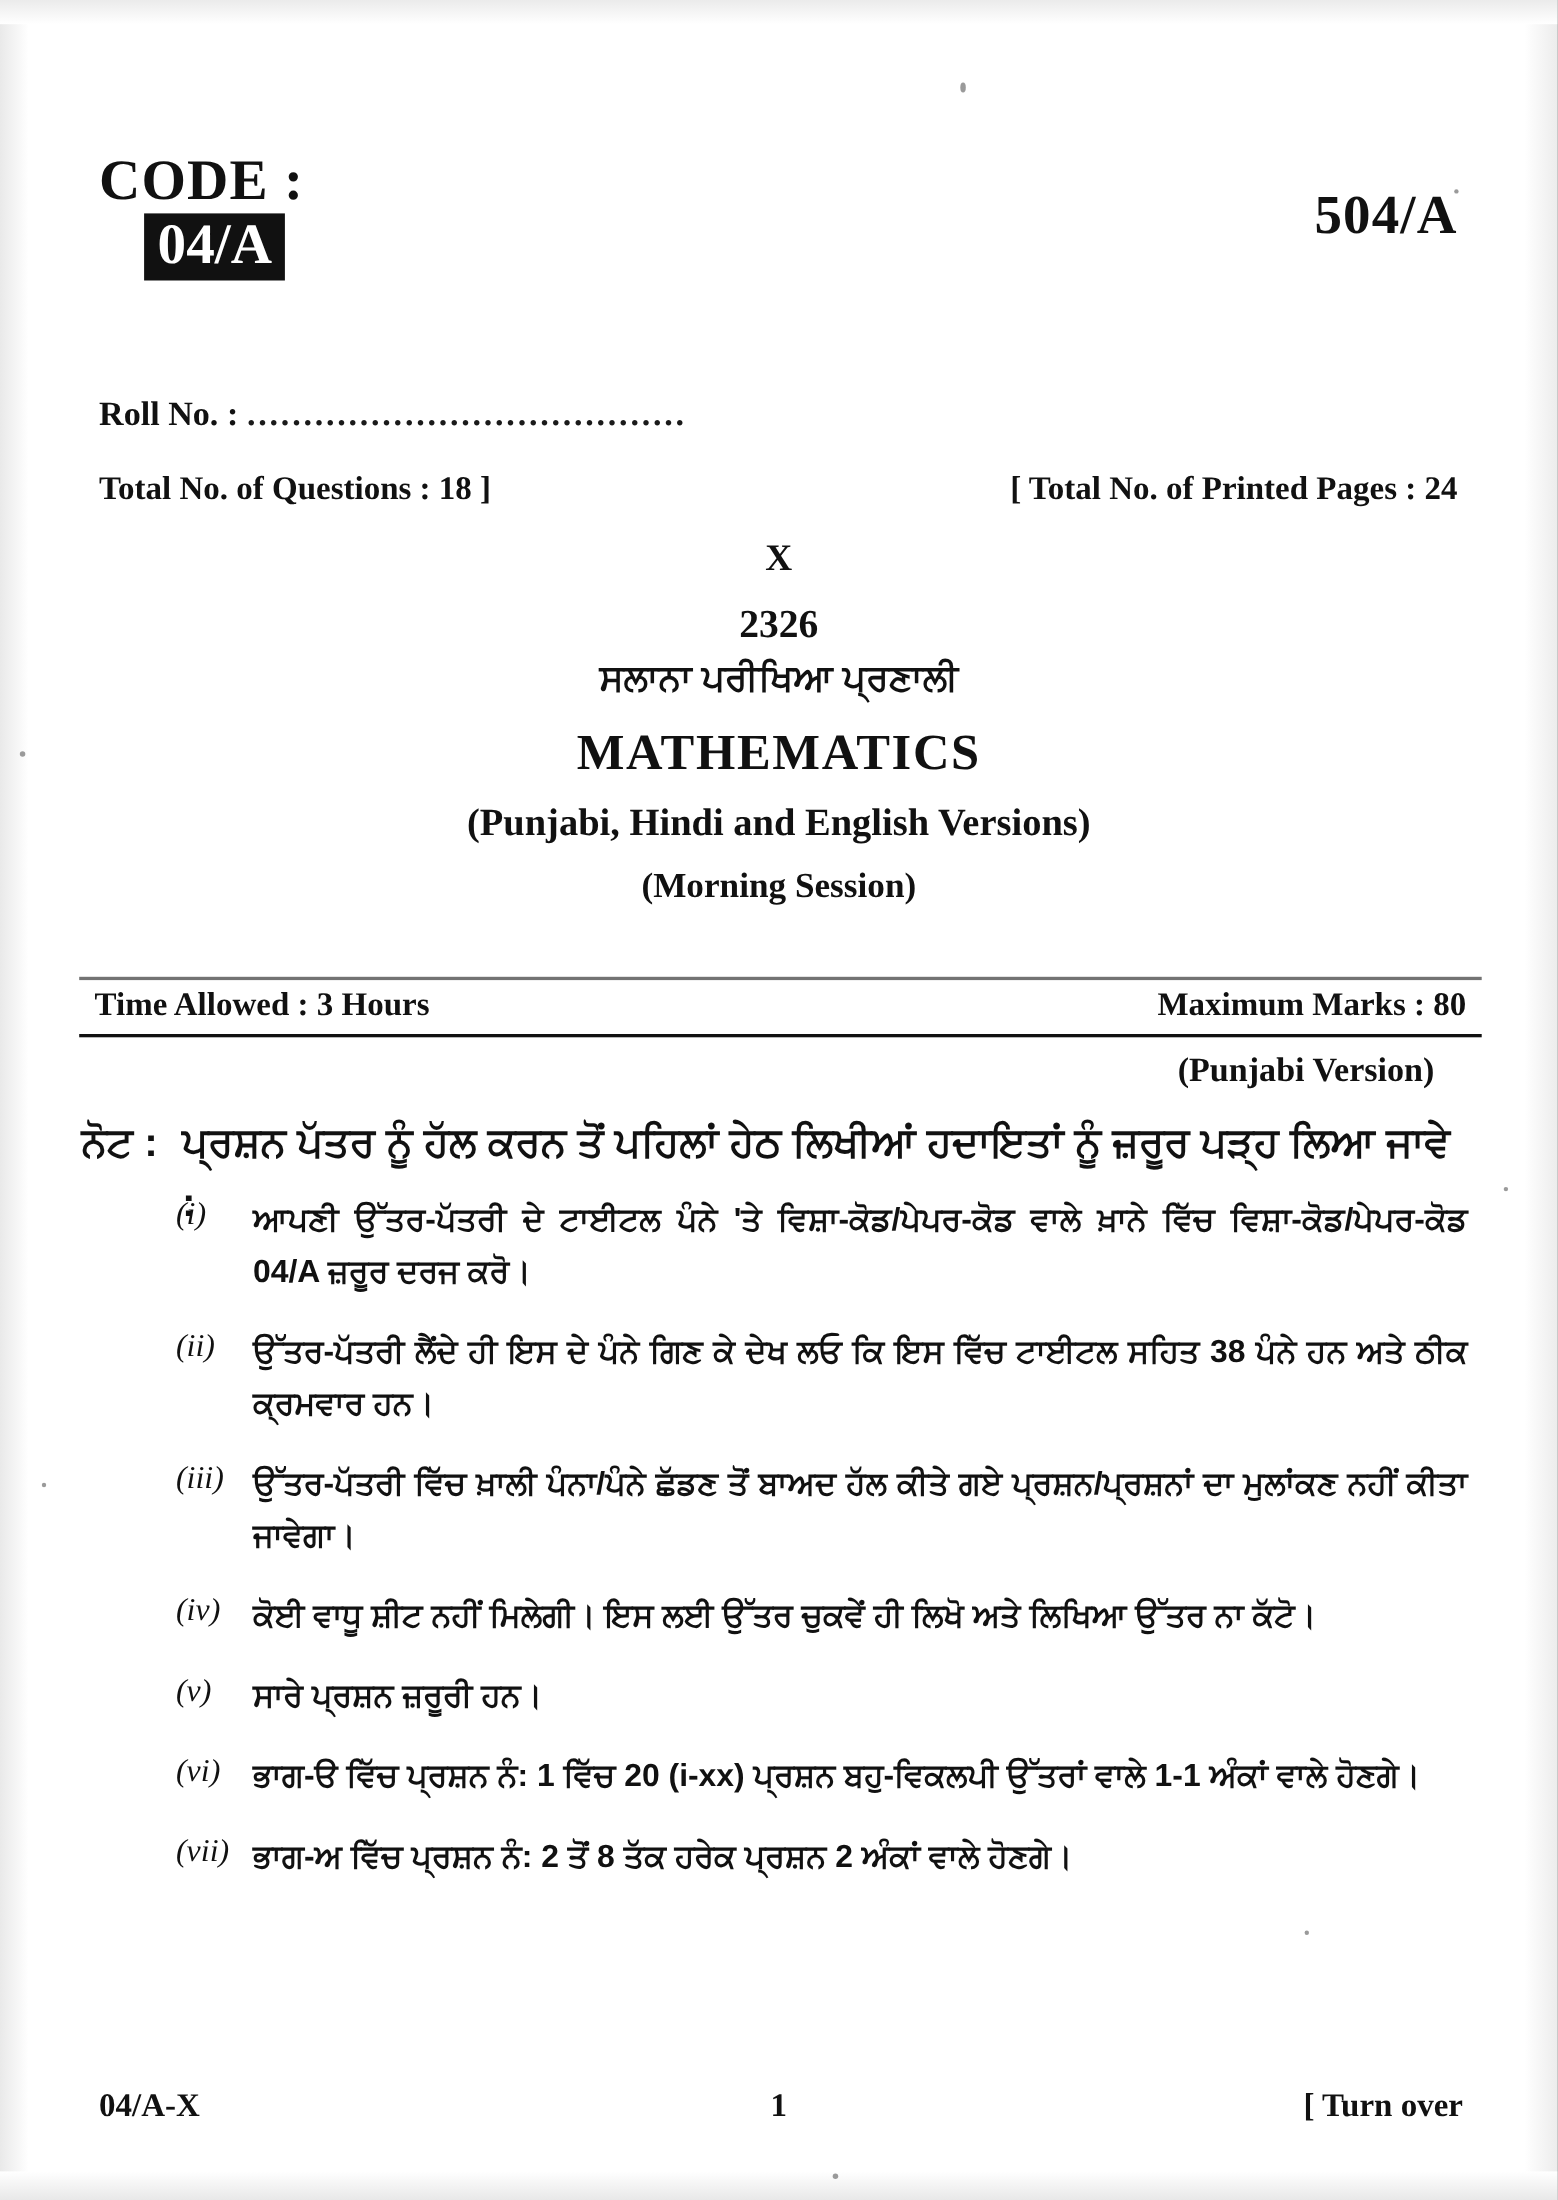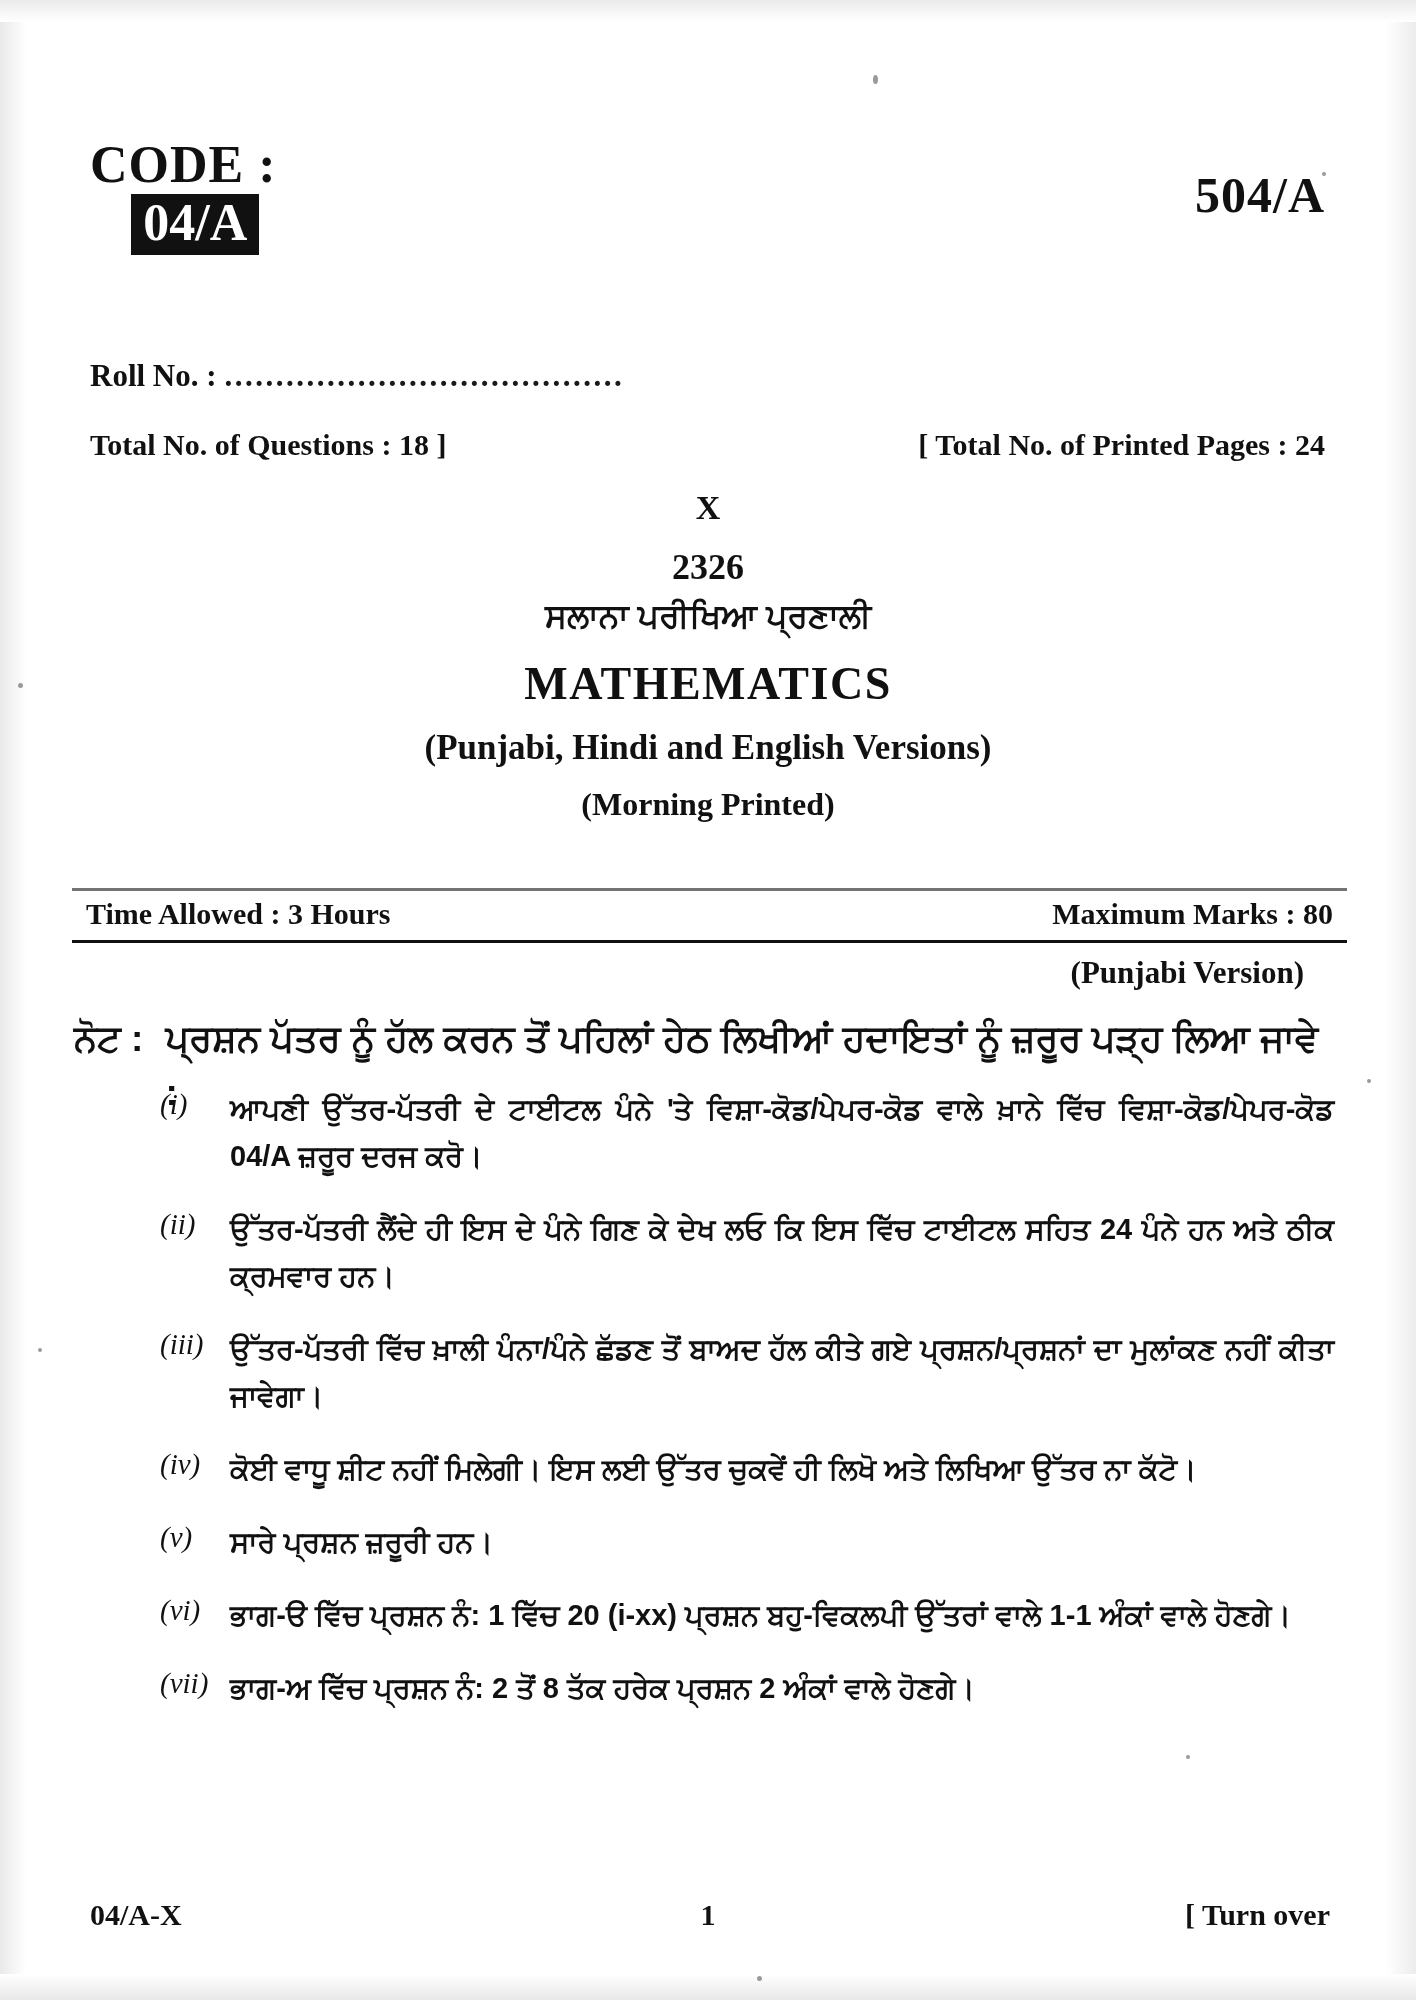--- a/index.html
+++ b/index.html
@@ -287,21 +287,21 @@
       <span>Total No. of Questions : 18 ]</span>
       <span>[ Total No. of Printed Pages : 24</span>
     </div>
 
     <div class="center-block">
       <div class="class-x">X</div>
       <div class="paper-no">2326</div>
       <div class="pa-system">ਸਲਾਨਾ ਪਰੀਖਿਆ ਪ੍ਰਣਾਲੀ</div>
       <div class="subject">MATHEMATICS</div>
       <div class="versions">(Punjabi, Hindi and English Versions)</div>
-      <div class="session">(Morning Printed)</div>
+      <div class="session">(Morning Session)</div>
     </div>
 
     <div class="bar">
       <span>Time Allowed : 3 Hours</span>
       <span>Maximum Marks : 80</span>
     </div>
 
     <div class="pv-heading">(Punjabi Version)</div>
 
     <div class="note-row pa-text">
@@ -311,21 +311,21 @@
 
     <div class="instructions">
 
       <div class="inst">
         <span class="inst-num">(i)</span>
         <span class="inst-text">ਆਪਣੀ ਉੱਤਰ-ਪੱਤਰੀ ਦੇ ਟਾਈਟਲ ਪੰਨੇ 'ਤੇ ਵਿਸ਼ਾ-ਕੋਡ/ਪੇਪਰ-ਕੋਡ ਵਾਲੇ ਖ਼ਾਨੇ ਵਿੱਚ ਵਿਸ਼ਾ-ਕੋਡ/ਪੇਪਰ-ਕੋਡ 04/A ਜ਼ਰੂਰ ਦਰਜ ਕਰੋ।</span>
       </div>
 
       <div class="inst">
         <span class="inst-num">(ii)</span>
-        <span class="inst-text">ਉੱਤਰ-ਪੱਤਰੀ ਲੈਂਦੇ ਹੀ ਇਸ ਦੇ ਪੰਨੇ ਗਿਣ ਕੇ ਦੇਖ ਲਓ ਕਿ ਇਸ ਵਿੱਚ ਟਾਈਟਲ ਸਹਿਤ 24 ਪੰਨੇ ਹਨ ਅਤੇ ਠੀਕ ਕ੍ਰਮਵਾਰ ਹਨ।</span>
+        <span class="inst-text">ਉੱਤਰ-ਪੱਤਰੀ ਲੈਂਦੇ ਹੀ ਇਸ ਦੇ ਪੰਨੇ ਗਿਣ ਕੇ ਦੇਖ ਲਓ ਕਿ ਇਸ ਵਿੱਚ ਟਾਈਟਲ ਸਹਿਤ 38 ਪੰਨੇ ਹਨ ਅਤੇ ਠੀਕ ਕ੍ਰਮਵਾਰ ਹਨ।</span>
       </div>
 
       <div class="inst">
         <span class="inst-num">(iii)</span>
         <span class="inst-text">ਉੱਤਰ-ਪੱਤਰੀ ਵਿੱਚ ਖ਼ਾਲੀ ਪੰਨਾ/ਪੰਨੇ ਛੱਡਣ ਤੋਂ ਬਾਅਦ ਹੱਲ ਕੀਤੇ ਗਏ ਪ੍ਰਸ਼ਨ/ਪ੍ਰਸ਼ਨਾਂ ਦਾ ਮੁਲਾਂਕਣ ਨਹੀਂ ਕੀਤਾ ਜਾਵੇਗਾ।</span>
       </div>
 
       <div class="inst">
         <span class="inst-num">(iv)</span>
         <span class="inst-text">ਕੋਈ ਵਾਧੂ ਸ਼ੀਟ ਨਹੀਂ ਮਿਲੇਗੀ। ਇਸ ਲਈ ਉੱਤਰ ਚੁਕਵੇਂ ਹੀ ਲਿਖੋ ਅਤੇ ਲਿਖਿਆ ਉੱਤਰ ਨਾ ਕੱਟੋ।</span>

